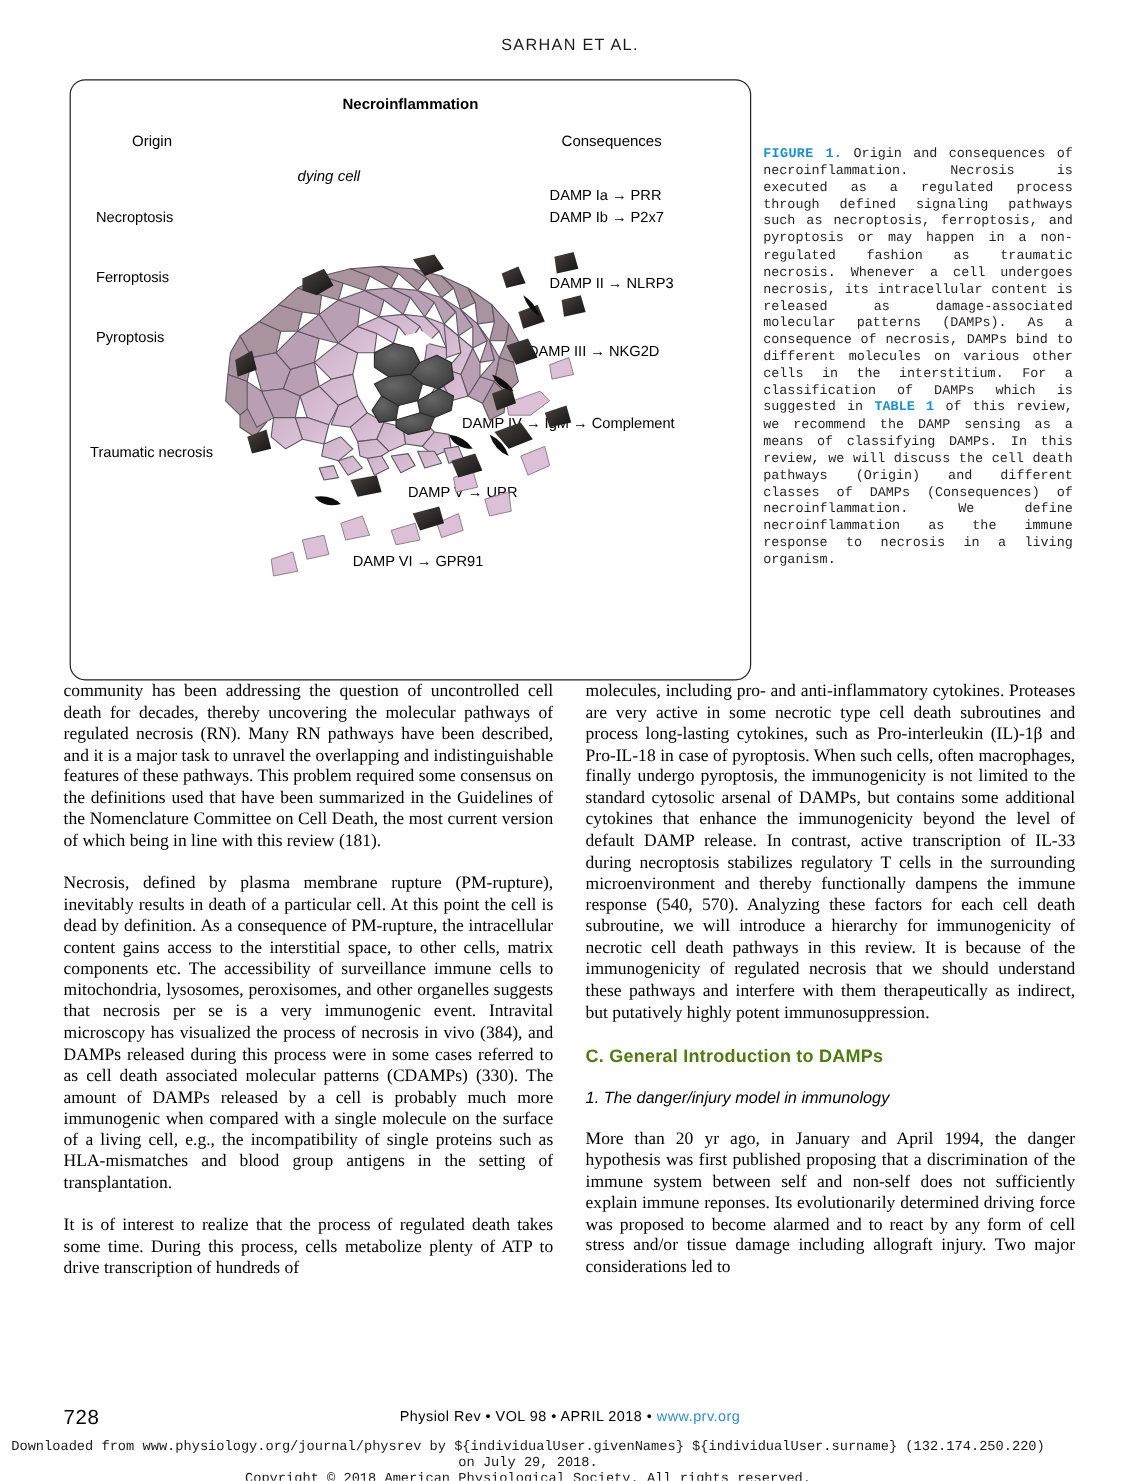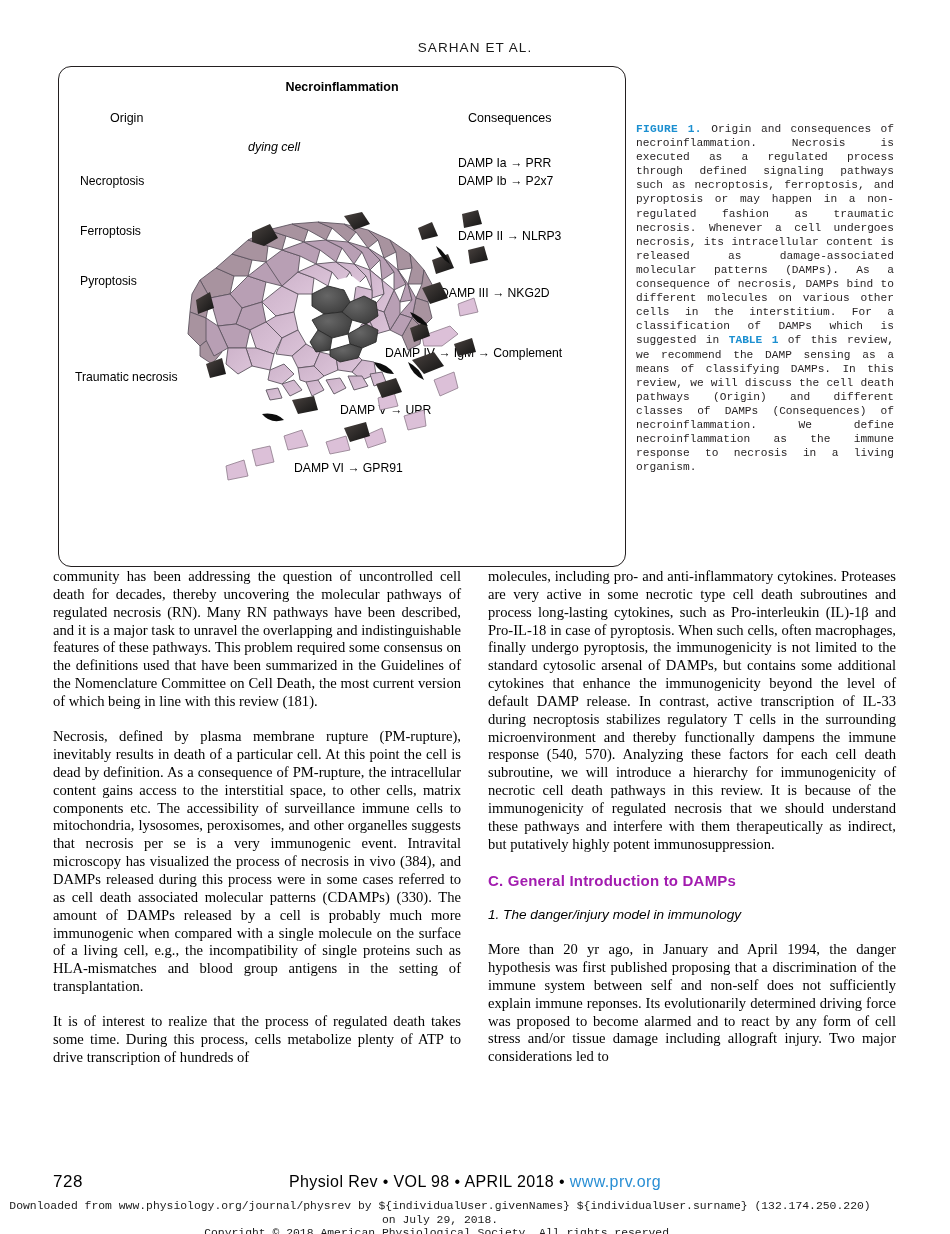--- a/index.html
+++ b/index.html
@@ -12,21 +12,21 @@
     height: 1234px;
     position: relative;
     font-family: "Liberation Serif", serif;
     color: #000000;
     overflow: hidden;
   }
 
   
   .running-head {
     position: absolute;
-    top: 40px;
+    top: 30px;
     left: 0;
     width: 950px;
     text-align: center;
     font-family: "Liberation Sans", sans-serif;
     font-size: 13.5px;
     letter-spacing: 1.1px;
     color: #1a1a1a;
   }
 
   
@@ -139,21 +139,21 @@
     margin: 0 0 17.5px 0;
   }
   .col p:last-child { margin-bottom: 0; }
 
   h2.section-head {
     font-family: "Liberation Sans", sans-serif;
     font-weight: bold;
     font-size: 15px;
     margin: 18px 0 17px 0;
     letter-spacing: 0.2px;
-    color: #a21caf;
+    color: #4d7c0f;
   }
   h3.sub-head {
     font-family: "Liberation Sans", sans-serif;
     font-style: italic;
     font-weight: normal;
     font-size: 13.6px;
     margin: 0 0 17px 0;
     color: #000;
   }
 
@@ -173,21 +173,21 @@
     font-size: 17px;
     letter-spacing: 0.5px;
   }
   .journal-line {
     position: absolute;
     left: 0;
     top: 1px;
     width: 950px;
     text-align: center;
     font-family: "Liberation Sans", sans-serif;
-    font-size: 16px;
+    font-size: 12px;
     letter-spacing: 0.4px;
   }
   .journal-line .url { color: #2a8fd4; }
 
   .watermark {
     position: absolute;
     top: 1200px;
     left: 0;
     width: 880px;
     text-align: center;

